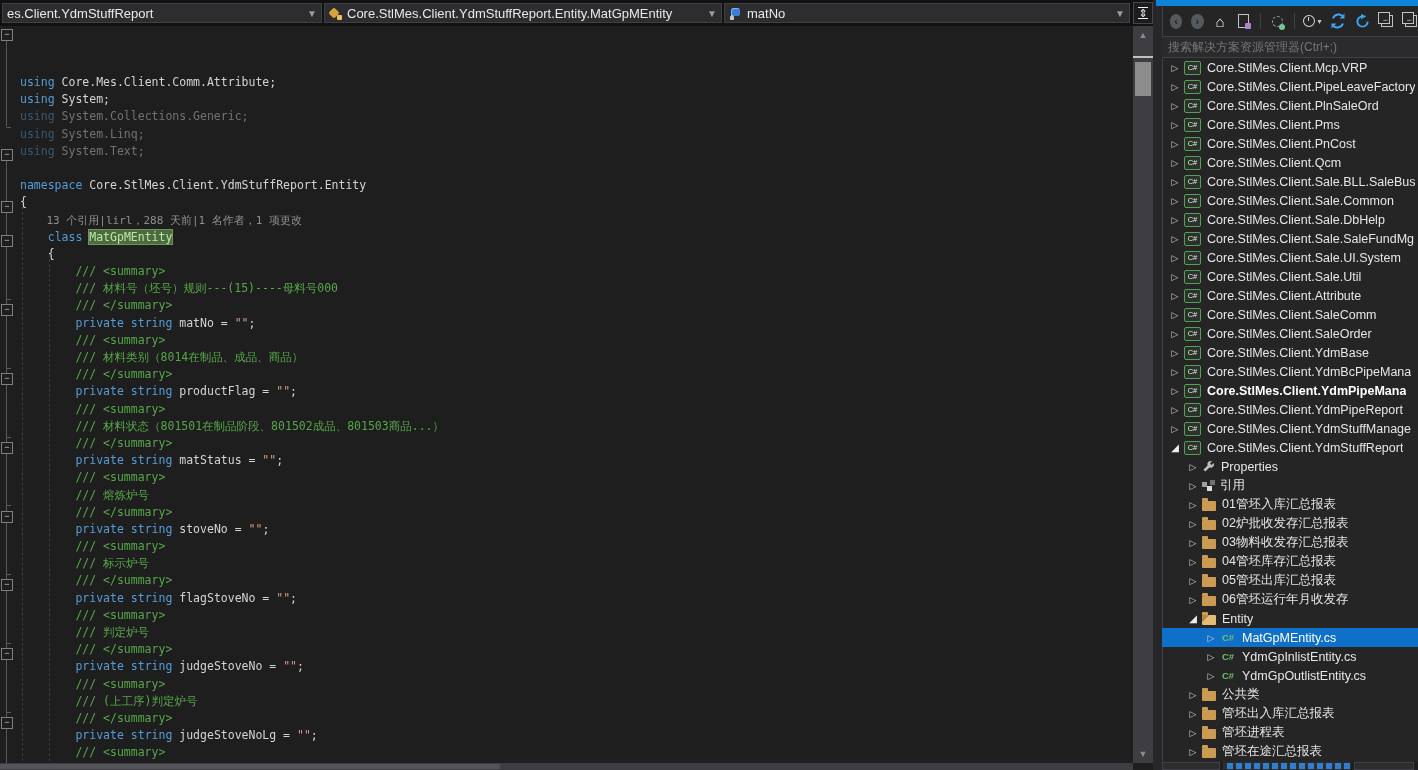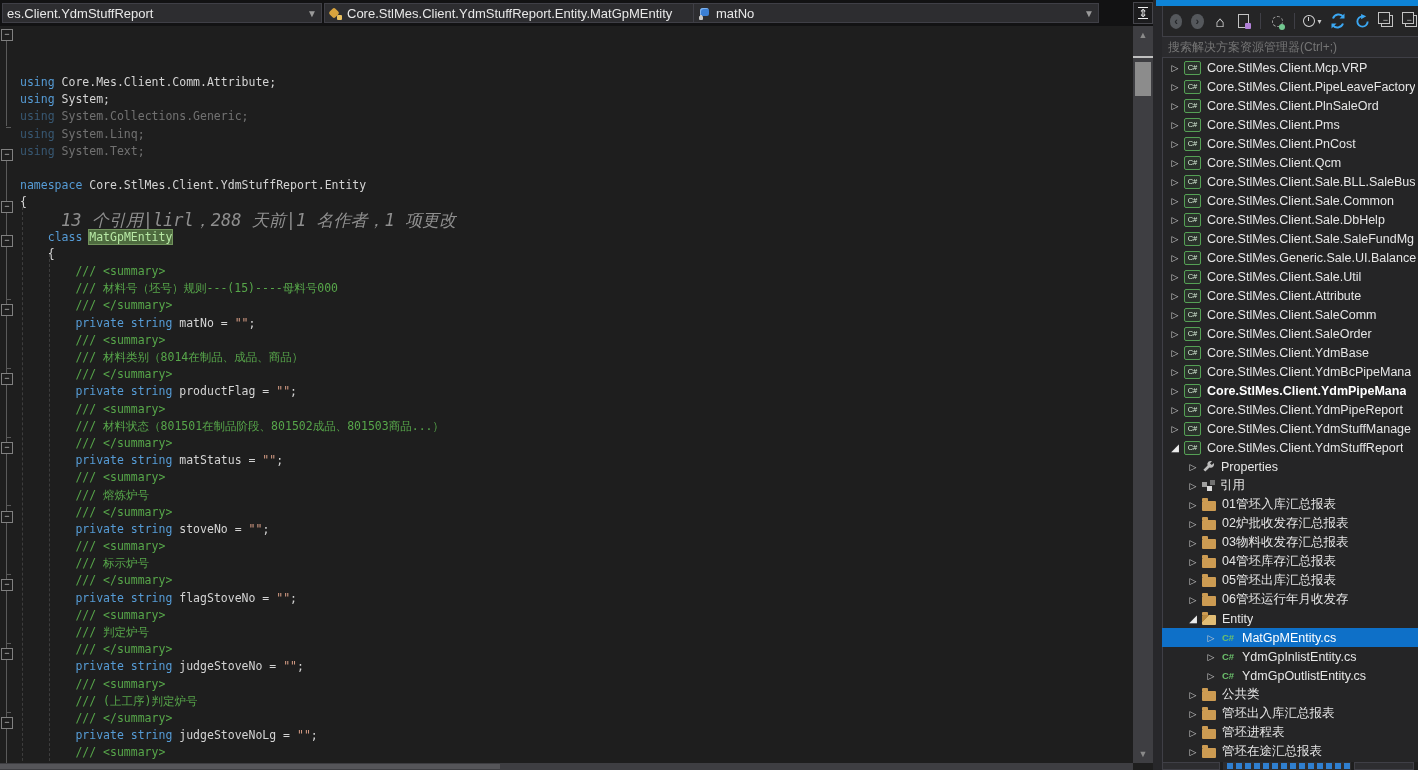--- a/index.html
+++ b/index.html
@@ -27,21 +27,21 @@
 
   
   .code-wrap{position:absolute;left:0;top:26px;width:1133px;height:737px;background:#1e1e1e;overflow:hidden;}
   .code{position:absolute;left:20px;top:0;font-family:"DejaVu Sans Mono",monospace;font-size:11.5px;margin-top:48px;}
   .cl{height:17.2px;line-height:17.2px;white-space:pre;}
   .cl.dim span{opacity:.45;}
   .t-k{color:#569CD6;}
   .t-n{color:#d4d4d4;}
   .t-c{color:#57A64A;}
   .t-s{color:#D69D85;}
-  .t-g{color:#8f8f8f;font-size:17px;font-style:italic;}
+  .t-g{color:#8f8f8f;font-size:11px;}
   .t-hl{color:#b7e9a5;background:#4e6b3f;box-shadow:0 0 0 1px #71935c;}
   
   .foldbox{position:absolute;left:1px;width:10px;height:10px;border:1px solid #808080;background:#1e1e1e;
         color:#c8c8c8;font-size:9px;line-height:9px;text-align:center;z-index:3;cursor:pointer;}
   .mline{position:absolute;left:6px;width:1px;background:#5a5a5a;z-index:1;}
   .mtick{position:absolute;left:6px;width:5px;height:1px;background:#5a5a5a;z-index:1;}
   .iguide{position:absolute;width:0;border-left:1px dashed #3d3d3d;z-index:0;}
 
   
   .vscroll{position:absolute;left:1133px;top:26px;width:20px;height:737px;background:#3e3e42;}
@@ -107,21 +107,21 @@
   <div class="navbar">
     <div class="combo" style="left:2px;width:320px;">
       <span class="lbl">es.Client.YdmStuffReport</span>
       <span class="dd">▼</span>
     </div>
     <div class="combo" style="left:324px;width:398px;">
       <span class="ic-class"></span>
       <span class="lbl">Core.StlMes.Client.YdmStuffReport.Entity.MatGpMEntity</span>
       <span class="dd">▼</span>
     </div>
-    <div class="combo" style="left:693px;width:406px;">
+    <div class="combo" style="left:724px;width:406px;">
       <span class="ic-field"></span>
       <span class="lbl">matNo</span>
       <span class="dd">▼</span>
     </div>
     <div class="splitbtn">
         <i>⇕</i>
       </div>
   </div>
 
   <div class="code-wrap">
@@ -324,21 +324,21 @@
         <span class="ticon">
           <span class="ic-proj">C#</span>
         </span>
         <span class="tlabel">Core.StlMes.Client.Sale.SaleFundMg</span>
       </div>
       <div class="trow ind1">
         <span class="arr">▷</span>
         <span class="ticon">
           <span class="ic-proj">C#</span>
         </span>
-        <span class="tlabel">Core.StlMes.Generic.Sale.UI.Balance</span>
+        <span class="tlabel">Core.StlMes.Client.Sale.UI.System</span>
       </div>
       <div class="trow ind1">
         <span class="arr">▷</span>
         <span class="ticon">
           <span class="ic-proj">C#</span>
         </span>
         <span class="tlabel">Core.StlMes.Client.Sale.Util</span>
       </div>
       <div class="trow ind1">
         <span class="arr">▷</span>

